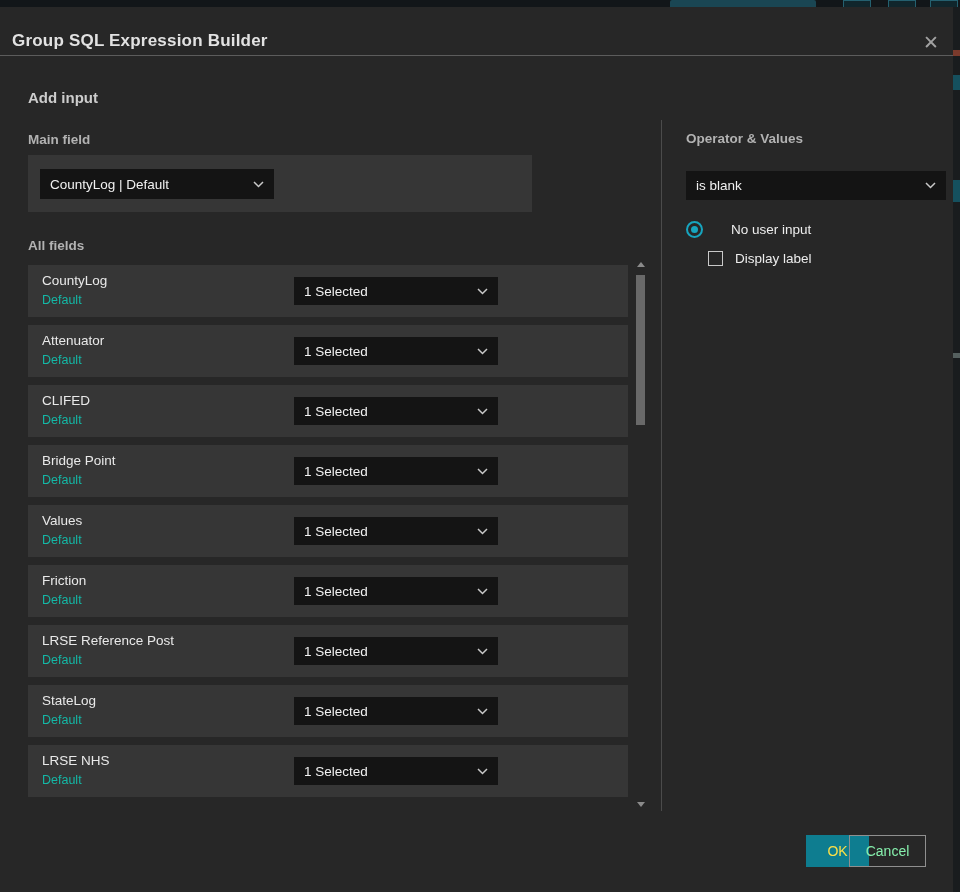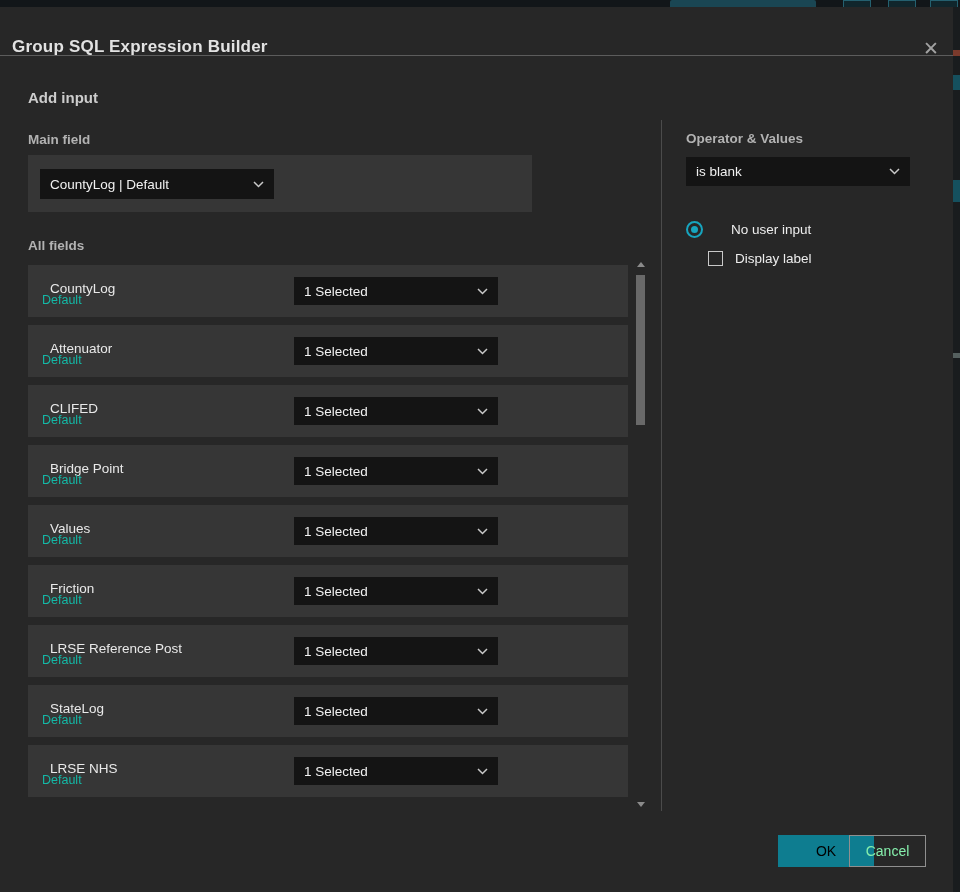--- a/index.html
+++ b/index.html
@@ -11,49 +11,49 @@
   .backdrop-top { position:absolute; left:0; top:0; width:960px; height:7px; background:#121619; overflow:hidden; }
   .live-chip { position:absolute; left:670px; top:0; width:146px; height:22px; background:#1a4653; border-radius:2px;
                display:flex; align-items:center; gap:7px; padding:0 12px; }
   .live-text { font-size:13px; color:#63b7c8; white-space:nowrap; }
   .bd-btn { position:absolute; top:0; height:20px; border:1px solid #24606f; background:#102press5; background:#10262c; }
   .backdrop-right { position:absolute; left:953px; top:7px; width:7px; height:885px; background:#191c1e; overflow:hidden; }
   .frag { position:absolute; left:0; width:7px; }
 
   
   .dialog { position:absolute; left:0; top:7px; width:953px; height:885px; background:#272727; }
-  .dlg-header { position:absolute; left:0; top:16px; width:885px; height:48px; }
+  .dlg-header { position:absolute; left:0; top:10px; width:885px; height:48px; }
   .dlg-title { position:absolute; left:12px; top:0; height:48px; display:flex; align-items:center;
                font-size:17px; font-weight:600; color:#e2e2e2; letter-spacing:.2px; }
   .dlg-close { position:absolute; left:916px; top:10px; width:30px; height:30px; display:flex; align-items:center;
                justify-content:center; color:#a2a2a2; font-size:19px; cursor:pointer; }
   .dlg-divider { position:absolute; left:0; top:48px; width:953px; height:1px; background:#5c5c5c; }
 
   .section-title { position:absolute; left:28px; top:82px; font-size:15px; font-weight:700; color:#cdcdcd; }
 
   .group-label { font-size:13.5px; font-weight:600; color:#b2b2b2; }
   .lbl-main { position:absolute; left:28px; top:125px; }
   .lbl-all  { position:absolute; left:28px; top:231px; }
   .lbl-op   { position:absolute; left:686px; top:124px; }
 
   .main-panel { position:absolute; left:28px; top:148px; width:504px; height:57px; background:#363636; }
 
   .select { background:#141414; color:#f1f1f1; font-size:13.5px; display:flex; align-items:center;
             padding:0 10px; cursor:pointer; }
   .select .grow { flex:1; white-space:nowrap; overflow:hidden; }
   .sel-field { position:absolute; left:12px; top:14px; width:234px; height:30px; }
   .sel-type  { position:absolute; left:260px; top:14px; width:212px; height:30px; gap:8px; }
-  .sel-op    { position:absolute; left:686px; top:150px; width:224px; height:29px; }
+  .sel-op    { position:absolute; left:686px; top:164px; width:260px; height:29px; }
 
   .cal-icon { display:flex; align-items:center; }
 
   
   .rows { position:absolute; left:28px; top:258px; width:600px; }
   .row { position:relative; width:600px; height:52px; background:#363636; margin-bottom:8px; }
-  .row-name { position:absolute; left:14px; top:16px; font-size:13.5px; color:#e9e9e9;margin-left:8px; }
+  .row-name { position:absolute; left:14px; top:8px; font-size:13.5px; color:#e9e9e9; }
   .row-sub  { position:absolute; left:14px; top:28px; font-size:12.5px; color:#14b8a6; }
   .row-select { position:absolute; left:266px; top:12px; width:204px; height:28px; }
 
   
   .scrollbar { position:absolute; left:635px; top:251px; width:12px; height:551px; }
   .sb-up, .sb-down { position:absolute; left:2px; width:0; height:0; cursor:pointer; }
   .sb-up   { top:4px;    border-left:4px solid transparent; border-right:4px solid transparent; border-bottom:5px solid #8b8b8b; }
   .sb-down { bottom:2px; border-left:4px solid transparent; border-right:4px solid transparent; border-top:5px solid #8b8b8b; }
   .sb-thumb { position:absolute; left:1px; top:17px; width:9px; height:150px; background:#696969; cursor:pointer; }
 
@@ -63,21 +63,21 @@
   .radio-row { position:absolute; left:686px; top:214px; display:flex; align-items:center; gap:28px; cursor:pointer; }
   .radio { width:17px; height:17px; border-radius:50%; border:2px solid #17a5bf; display:flex; align-items:center; justify-content:center; }
   .radio .dot { width:7px; height:7px; border-radius:50%; background:#17a5bf; }
   .check-row { position:absolute; left:708px; top:244px; display:flex; align-items:center; gap:12px; cursor:pointer; }
   .checkbox { width:15px; height:15px; border:1.5px solid #c9c9c9; background:transparent; }
   .ctl-label { font-size:13.5px; color:#ededed; }
 
   
   .btn { position:absolute; top:828px; height:32px; font-size:14px; display:flex; align-items:center;
          justify-content:center; cursor:pointer; }
-  .btn-ok { left:778px; width:96px; background:#0e7d90; color:#000000; }
+  .btn-ok { left:806px; width:63px; background:#0e7d90; color:#fde047; }
   .btn-cancel { left:849px; width:77px; background:transparent; border:1px solid #8f8f8f; color:#86efac; }
 
   svg { display:block; }
 </style>
 </head>
 <body>
 
 <div class="stage">
 
   <div class="backdrop-top">

